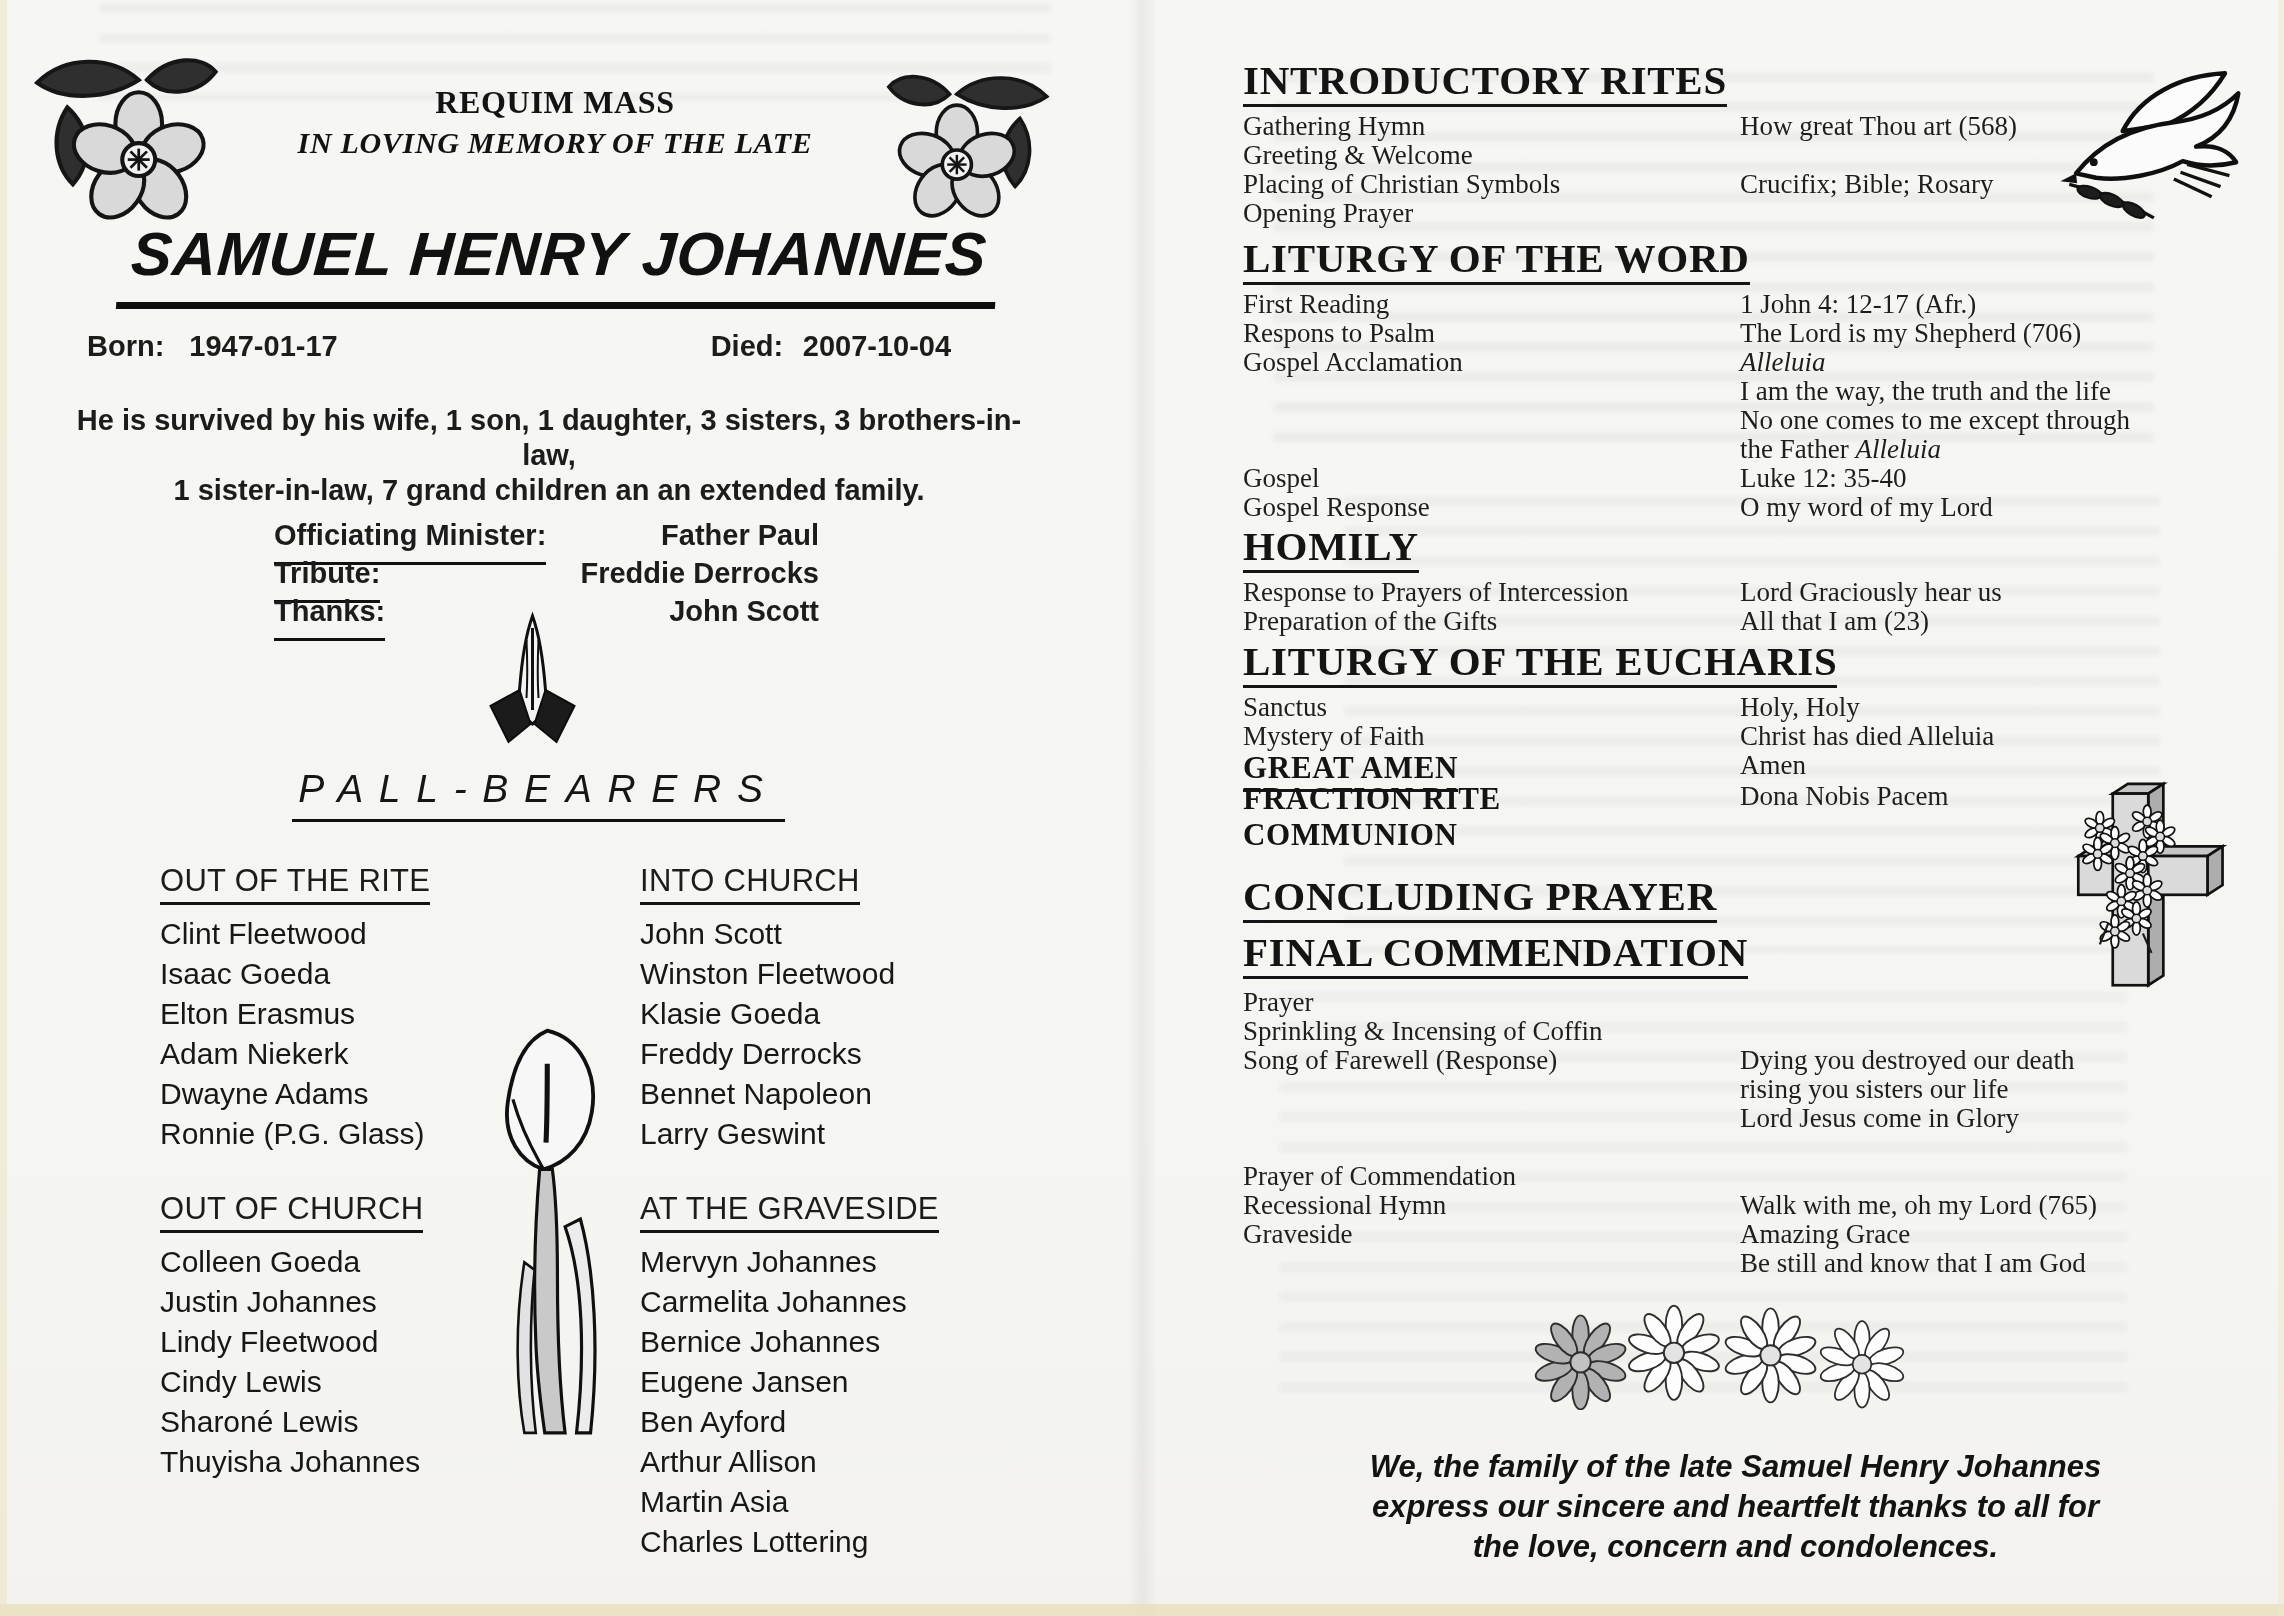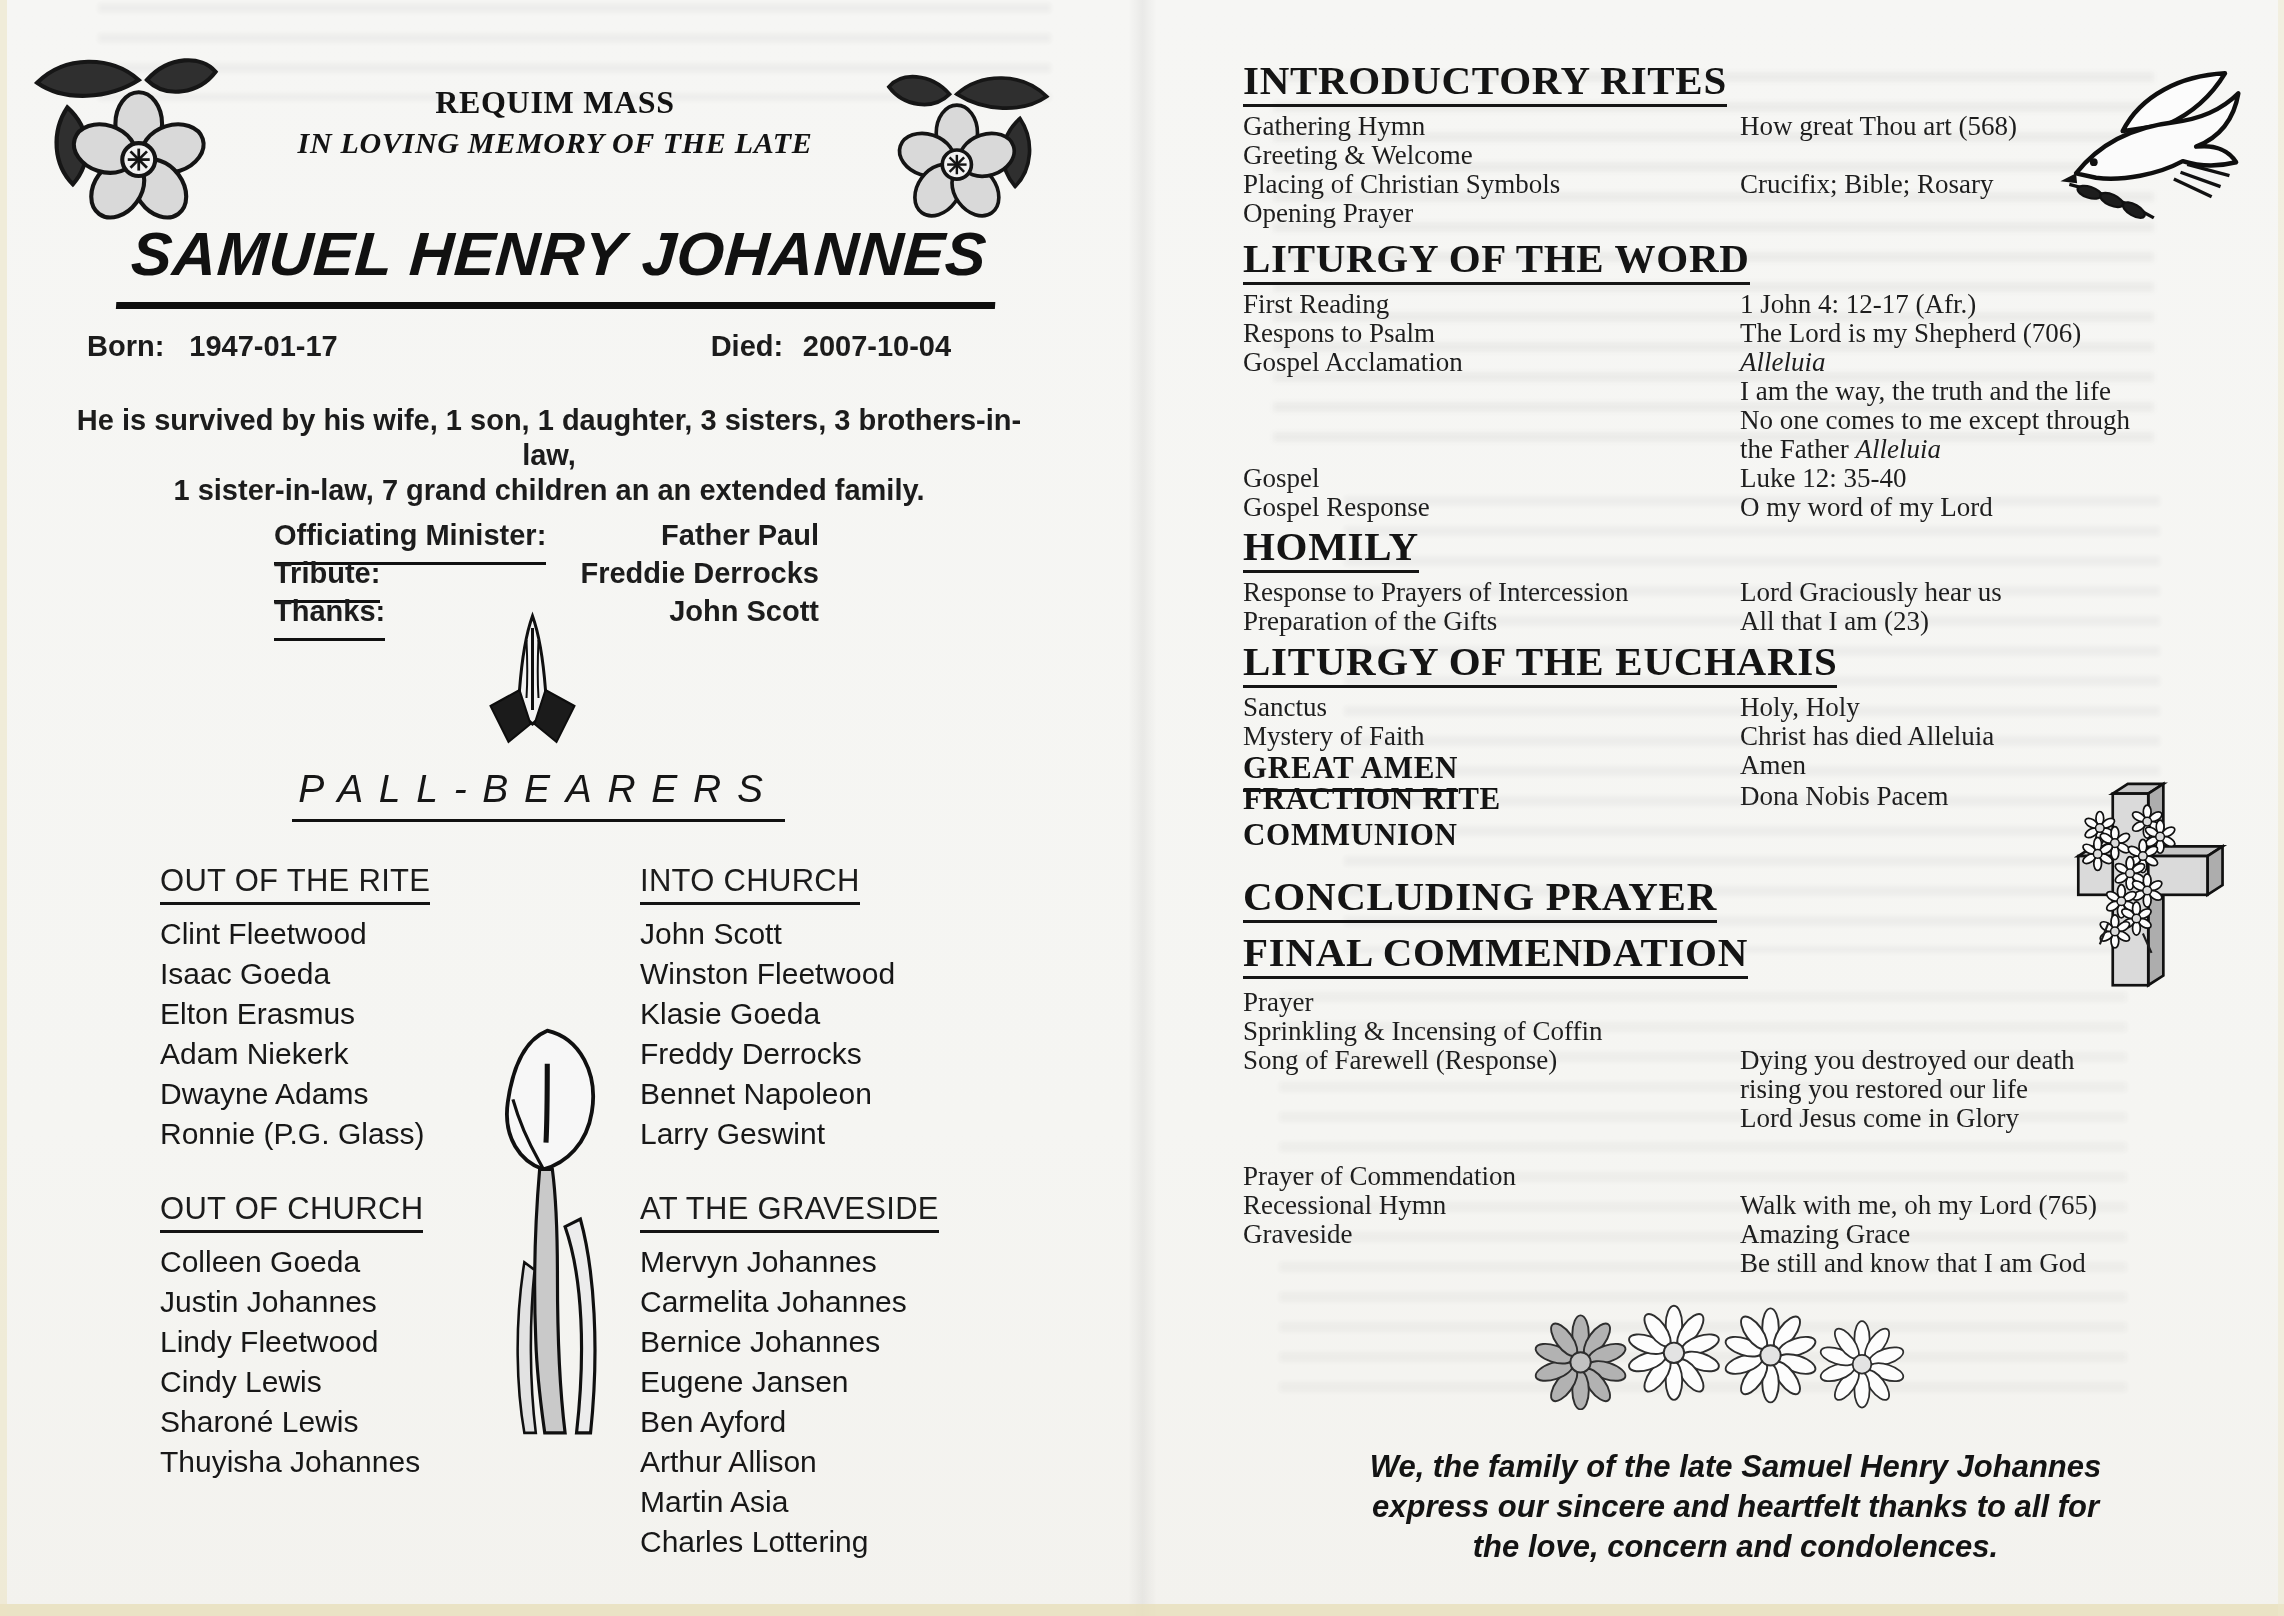--- a/index.html
+++ b/index.html
@@ -372,21 +372,21 @@
       <div class="row">
           <span class="cl">Sprinkling &amp; Incensing of Coffin</span>
           <span class="cr"></span>
         </div>
       <div class="row">
           <span class="cl">Song of Farewell (Response)</span>
           <span class="cr">Dying you destroyed our death</span>
         </div>
       <div class="row">
           <span class="cl"></span>
-          <span class="cr">rising you restored our life</span>
+          <span class="cr">rising you sisters our life</span>
         </div>
       <div class="row">
           <span class="cl"></span>
           <span class="cr">Lord Jesus come in Glory</span>
         </div>
       <div class="row gap">
           <span class="cl">Prayer of Commendation</span>
           <span class="cr"></span>
         </div>
       <div class="row">

